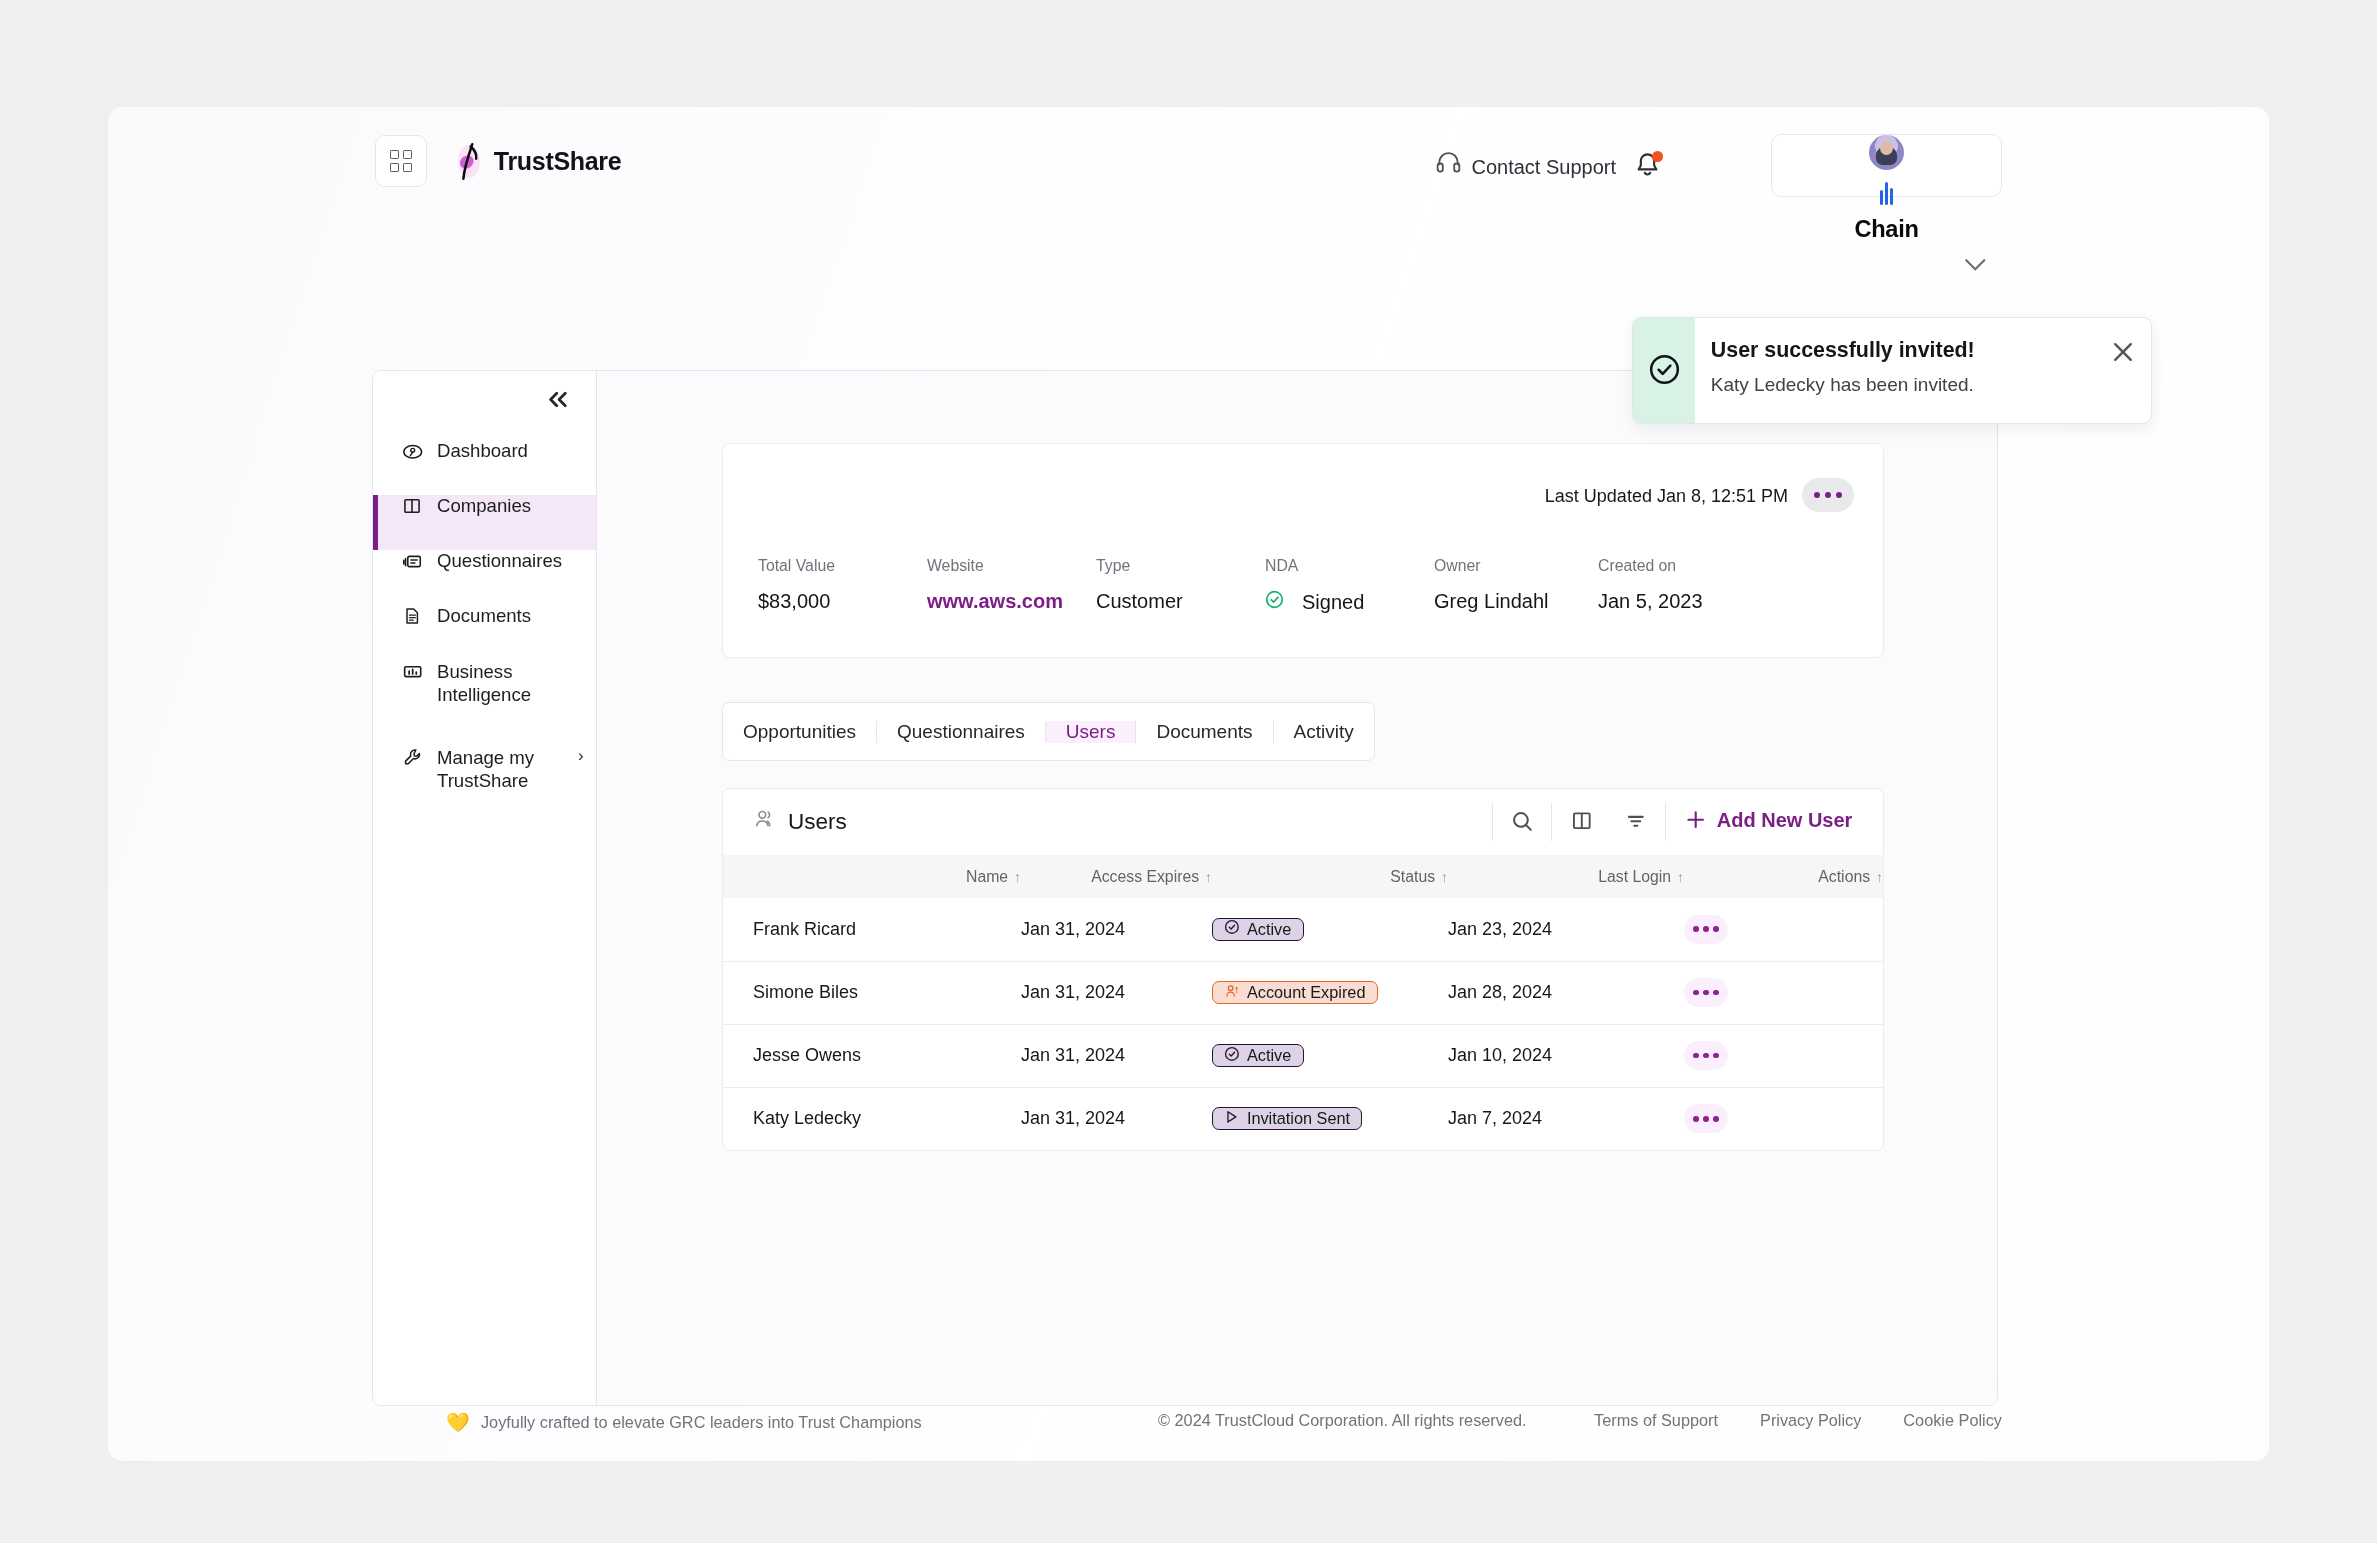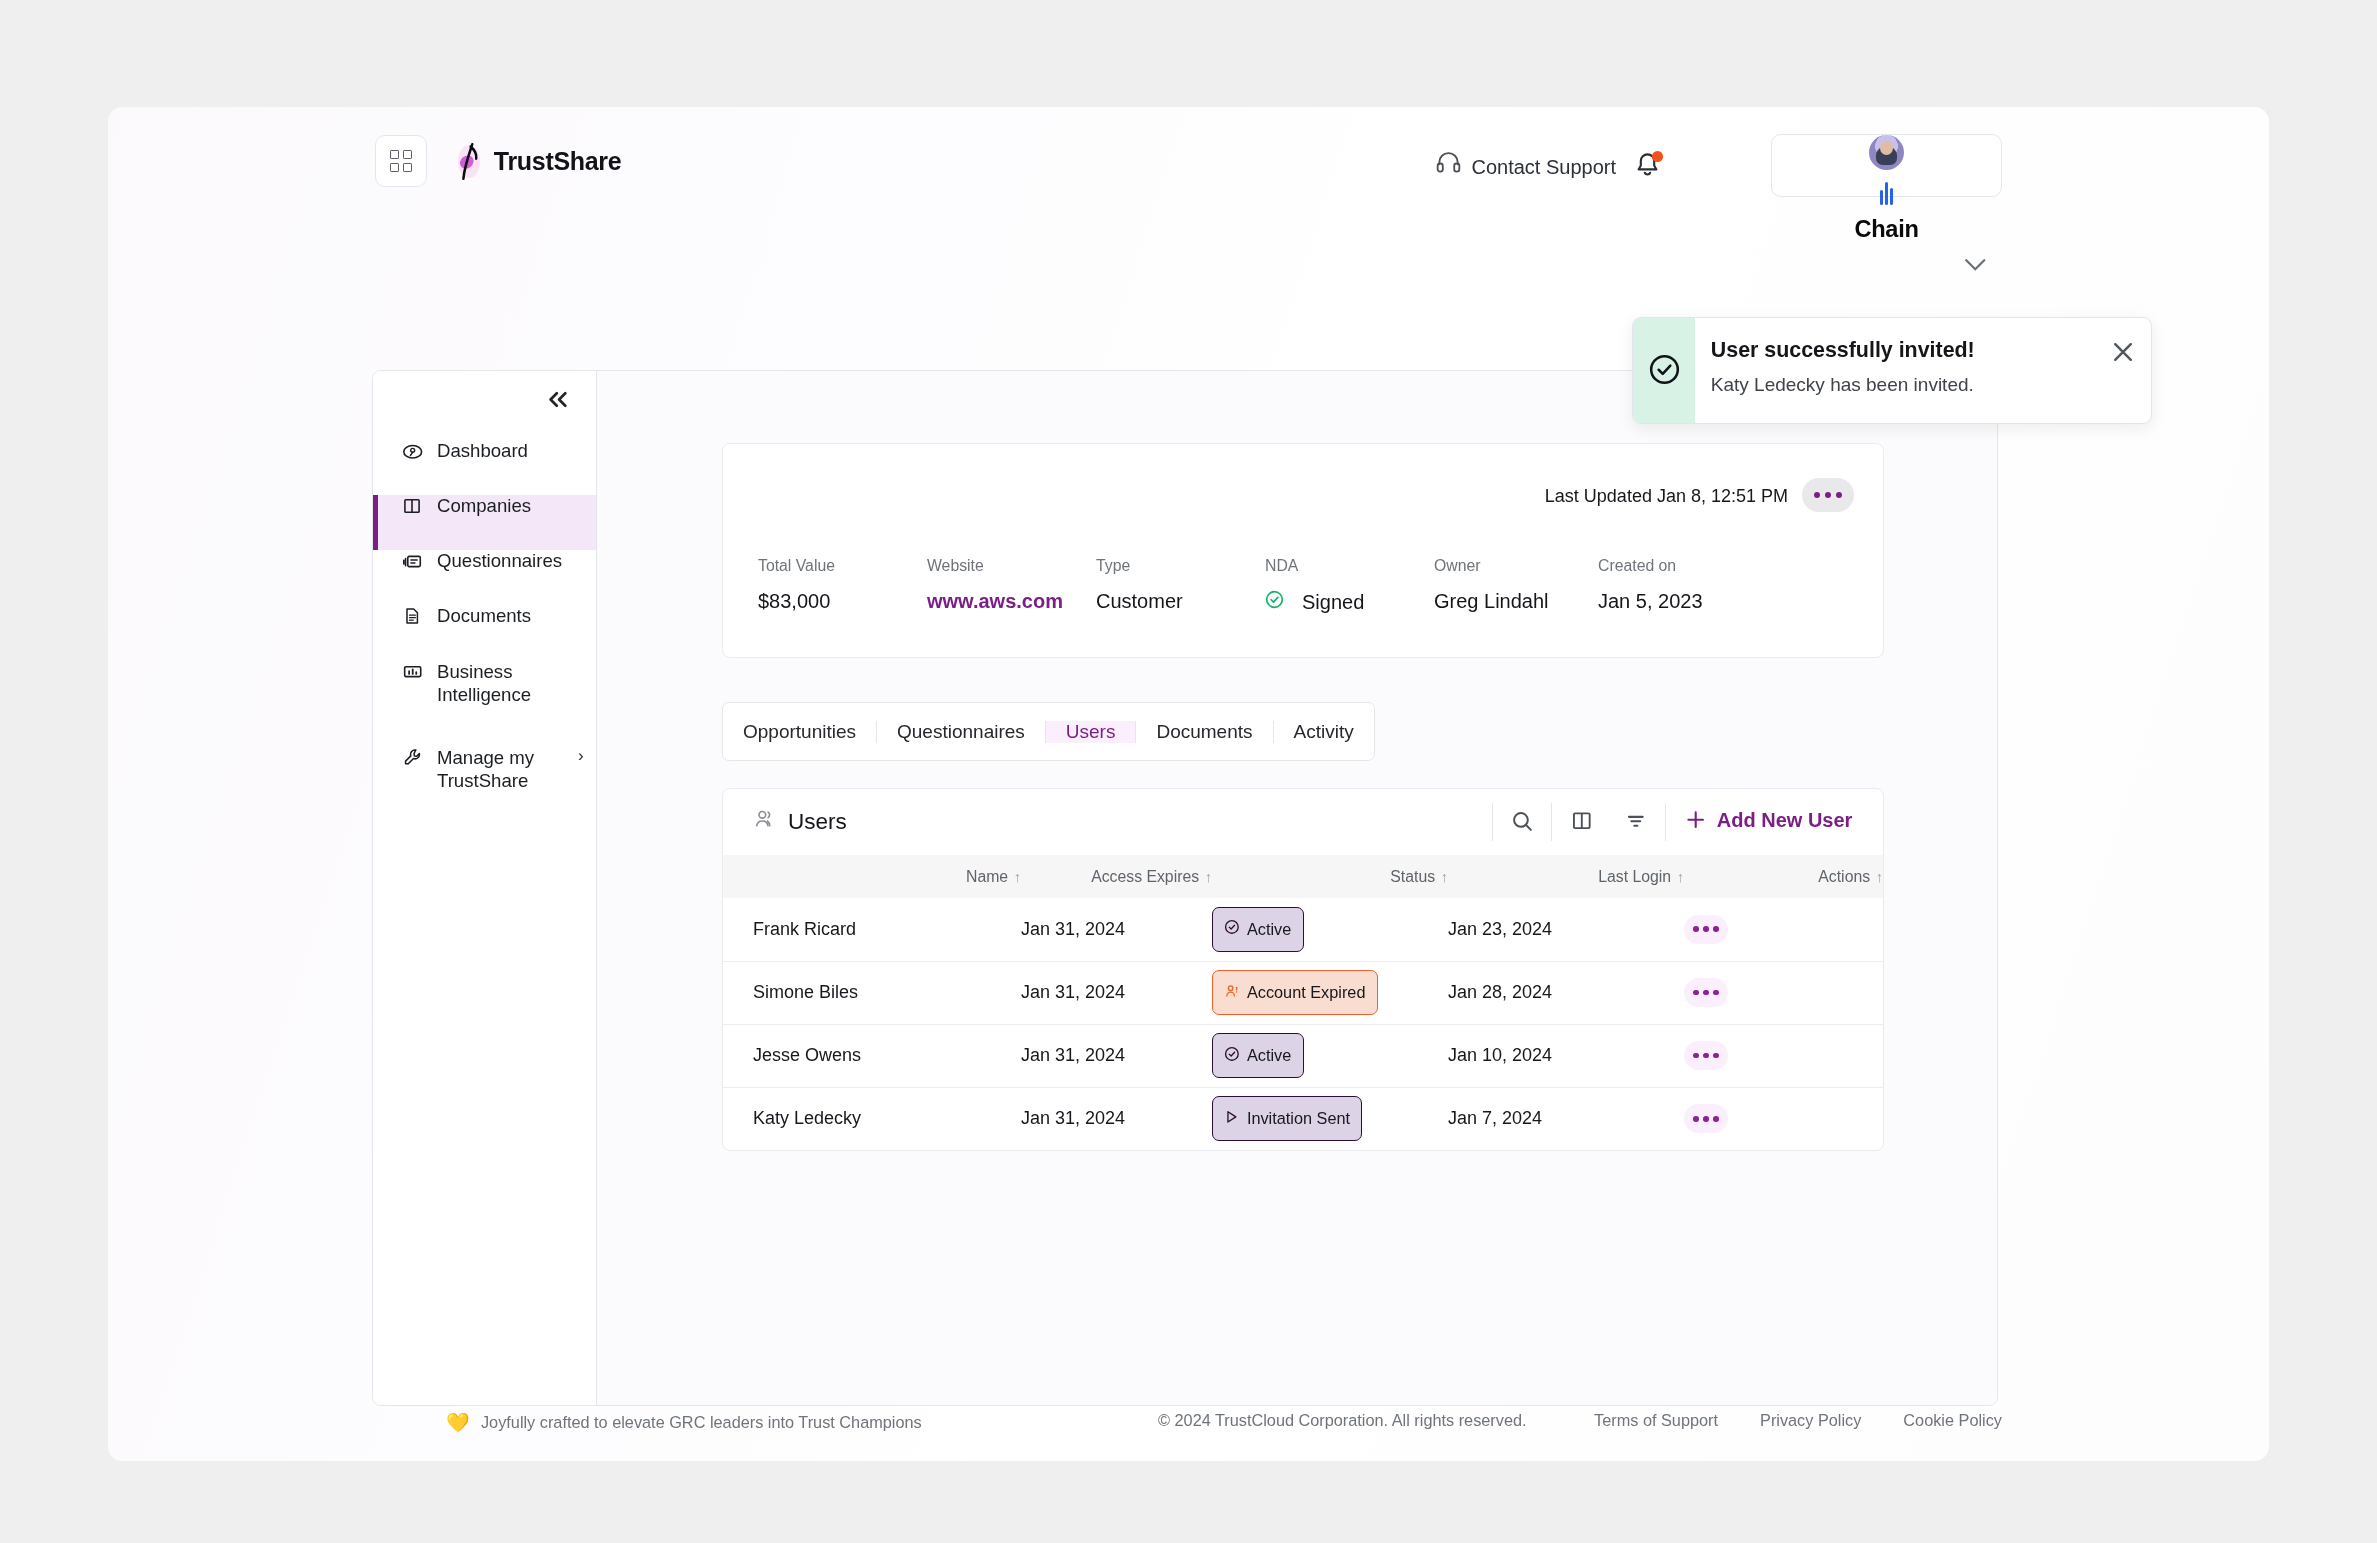--- a/index.html
+++ b/index.html
@@ -208,21 +208,21 @@
   }
   tbody tr:first-child td { border-top: none; }
   .c-name { width: 298px; padding-left: 30px !important; }
   .c-exp { width: 191px; }
   .c-status { width: 236px; }
   .c-login { width: 236px; }
   .c-act { }
 
   .badge {
     display: inline-flex; align-items: center; gap: 6.8px;
-    height: 45px; padding: 0 11.3px; border-radius: 7px;
+    height: 23px; padding: 0 11.3px; border-radius: 7px;
     font-size: 16.3px; white-space: nowrap;
   }
   .badge.purple { background: #ddd3e6; border: 1.1px solid #2b0f33; color: #16181c; }
   .badge.orange { background: #f8ddd0; border: 1.1px solid #e8622c; color: #16181c; }
   .act-btn {
     width: 44px; height: 29px; border-radius: 14.6px; background: #fbeffd;
     display: flex; align-items: center; justify-content: center; gap: 4.5px;
   }
   .act-btn i { width: 5.6px; height: 5.6px; border-radius: 50%; background: #8c2293; display: block; }
 

